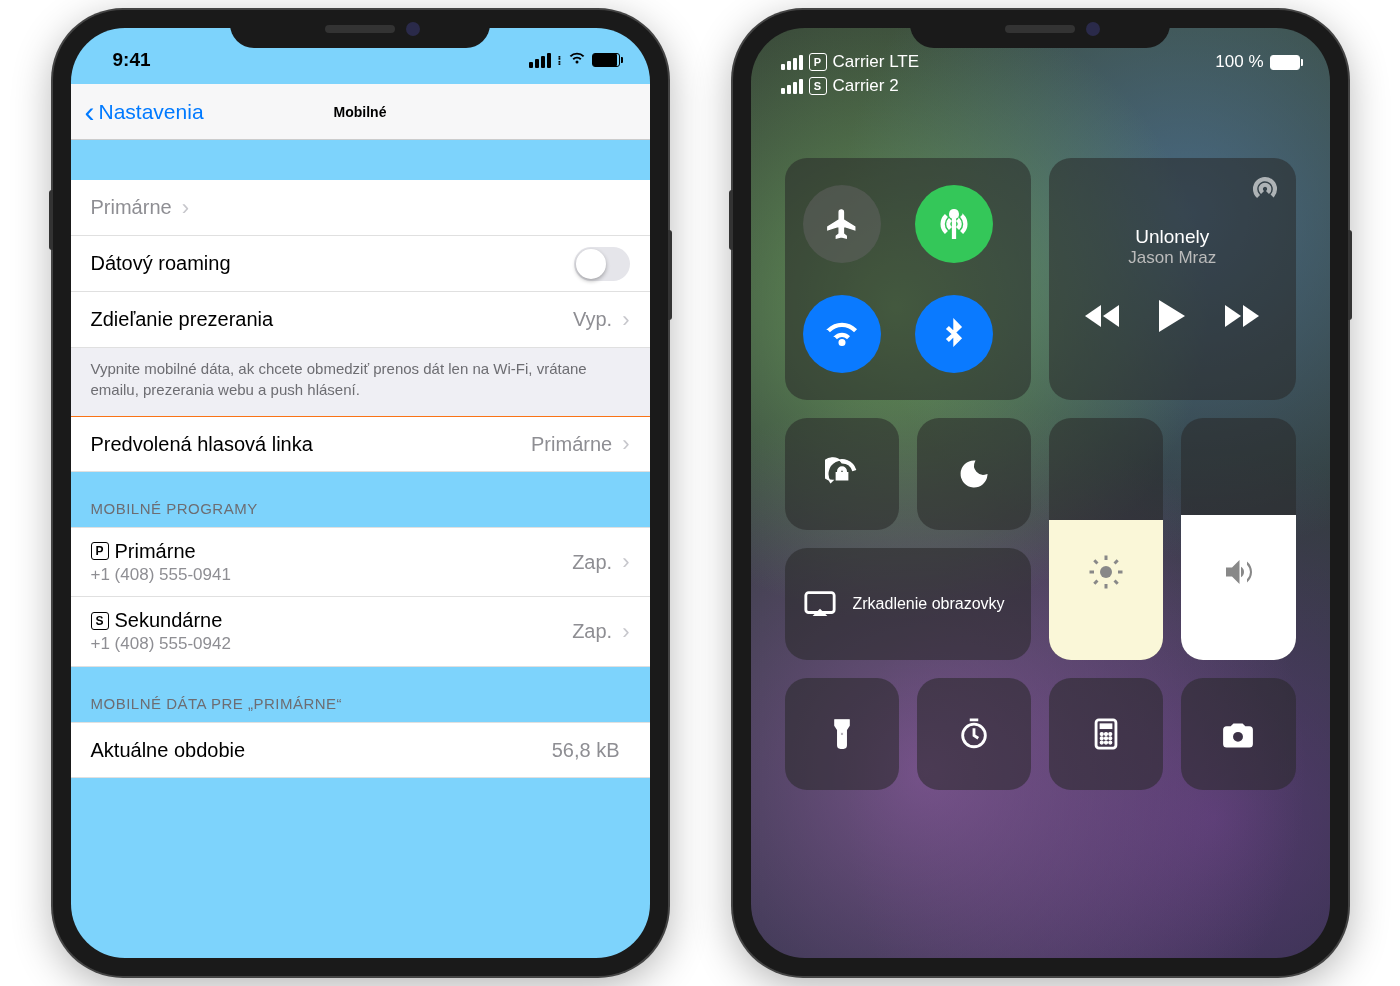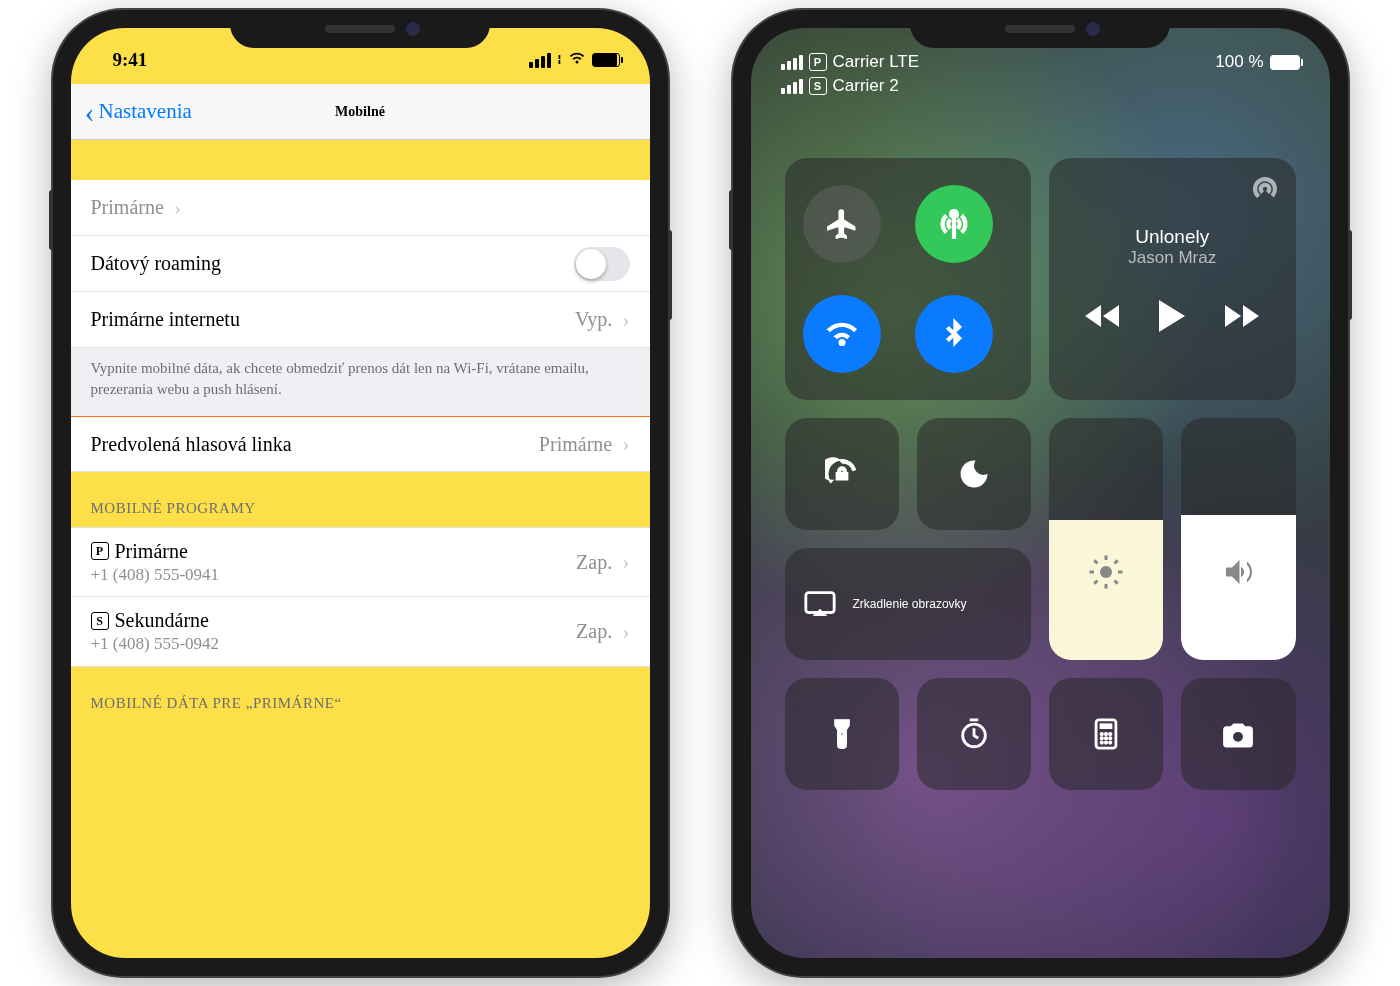--- a/index.html
+++ b/index.html
@@ -63,21 +63,21 @@
   }
   .notch .camera {
     width: 14px; height: 14px;
     background: #2a2a4a;
     border-radius: 50%;
     position: absolute;
     right: 70px;
   }
 
   
-  .settings-bg { background: #fde047; color: #000; font-family: Liberation Serif, serif; }
+  .settings-bg { background: #7dd3fc; color: #000; }
   .status-bar {
     display: flex; justify-content: space-between; align-items: center;
     padding: 18px 30px 10px;
     font-size: 19px; font-weight: 600;
     height: 56px;
   }
   .status-left { flex:1; padding-left: 12px; }
   .status-right { flex:1; display:flex; justify-content:flex-end; gap:6px; align-items:center; }
   .signal-dots { display:flex; gap:2px; align-items:flex-end; }
   .signal-dots span { width:4px; background:#000; border-radius:1px; display:block; }
@@ -216,21 +216,21 @@
   .media .ctrl{display:flex;gap:40px;margin-top:20px;align-items:center;}
   .play-tri{width:0;height:0;border-left:26px solid #fff;border-top:16px solid transparent;border-bottom:16px solid transparent;}
   .skip{display:flex;gap:2px;}
   .skip .t{width:0;height:0;border-top:11px solid transparent;border-bottom:11px solid transparent;}
   .skip.fwd .t{border-left:16px solid #fff;}
   .skip.bwd .t{border-right:16px solid #fff;}
 
   .mirror{
     padding:0 18px;justify-content:flex-start;gap:16px;
   }
-  .mirror .txt{font-size:12px;line-height:1.25;}
+  .mirror .txt{font-size:16px;line-height:1.25;}
   .slider-tile{
     background: rgba(40,40,40,.55);
     border-radius:22px;
     grid-row:span 2;
     position:relative;overflow:hidden;
     display:flex;align-items:flex-end;justify-content:center;
     cursor:pointer;
   }
   .slider-fill{position:absolute;bottom:0;left:0;right:0;background:#fff;}
   .slider-fill.bright{height:58%;background:#faf7d8;}
@@ -282,21 +282,21 @@
       <span class="value">Primárne</span>
       <span class="chevr">›</span>
     </div>
     <div class="cell">
       <span class="label">Dátový roaming</span>
       <span class="toggle">
           <i></i>
         </span>
     </div>
     <div class="cell">
-      <span class="label">Primárne internetu</span>
+      <span class="label">Zdieľanie prezerania</span>
       <span class="value">Vyp.</span>
       <span class="chevr">›</span>
     </div>
     <div class="footnote">Vypnite mobilné dáta, ak chcete obmedziť prenos dát len na Wi-Fi, vrátane emailu, prezerania webu a push hlásení.</div>
 
     <div class="cell" style="border-top:1px solid #f97316;">
       <span class="label">Predvolená hlasová linka</span>
       <span class="value">Primárne</span>
       <span class="chevr">›</span>
     </div>
@@ -321,20 +321,24 @@
           <span>Sekundárne</span>
         </div>
         <span class="sub">+1 (408) 555-0942</span>
       </div>
       <span class="value">Zap.</span>
       <span class="chevr">›</span>
     </div>
 
     <div class="header">MOBILNÉ DÁTA PRE „PRIMÁRNE“</div>
 
+    <div class="cell" style="border-top:1px solid #e0e0e0;">
+      <span class="label">Aktuálne obdobie</span>
+      <span class="value">56,8 kB</span>
+    </div>
 
   </div>
 </div>
 
 <div class="phone">
   <div class="notch">
       <span class="speaker"></span>
       <span class="camera"></span>
     </div>
   <div class="screen cc-bg">

